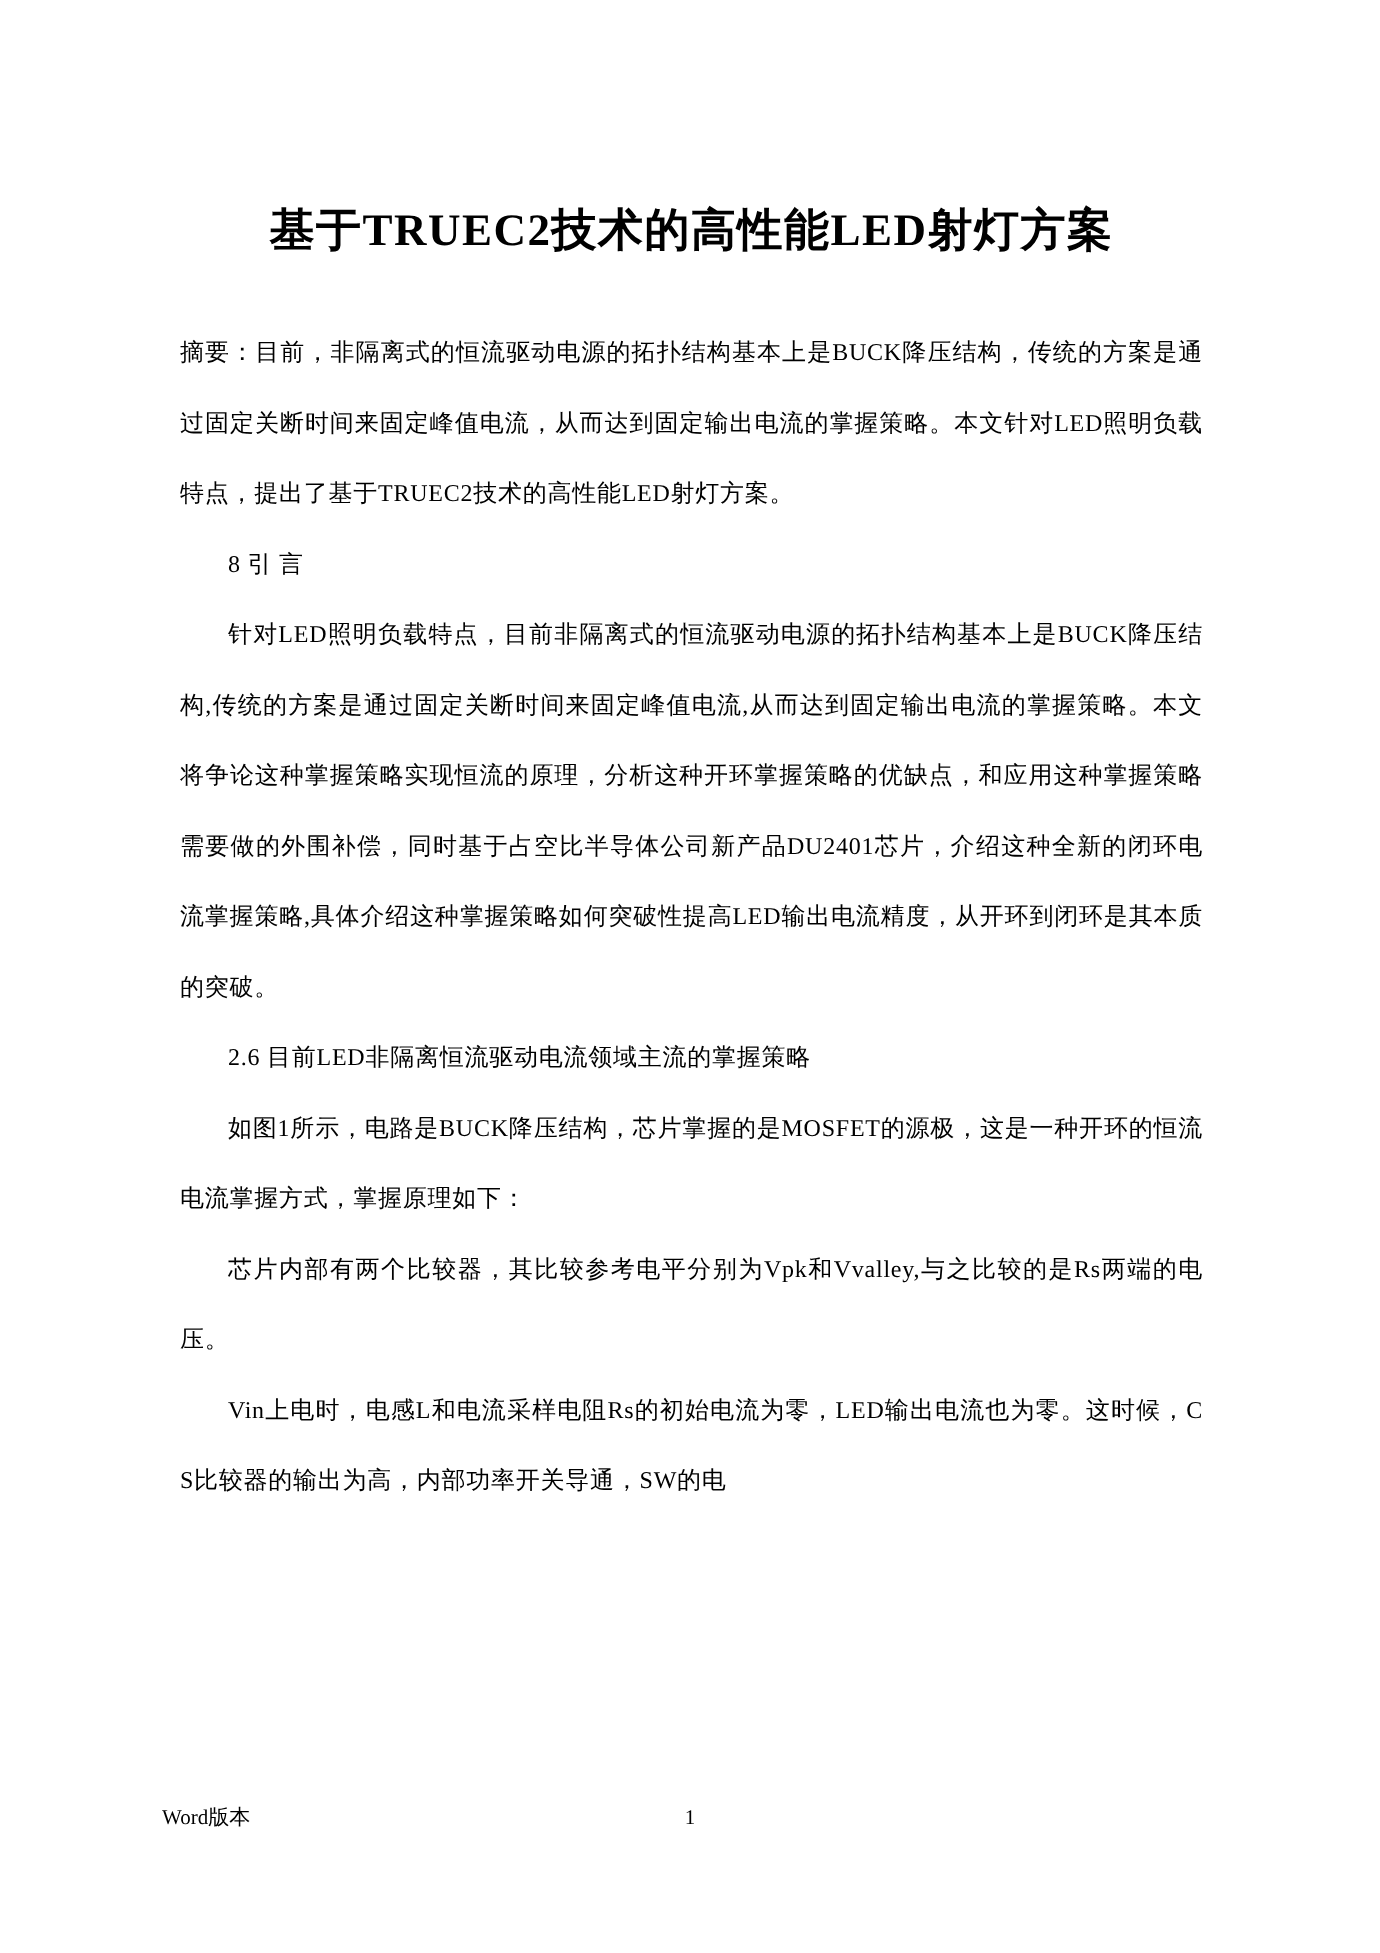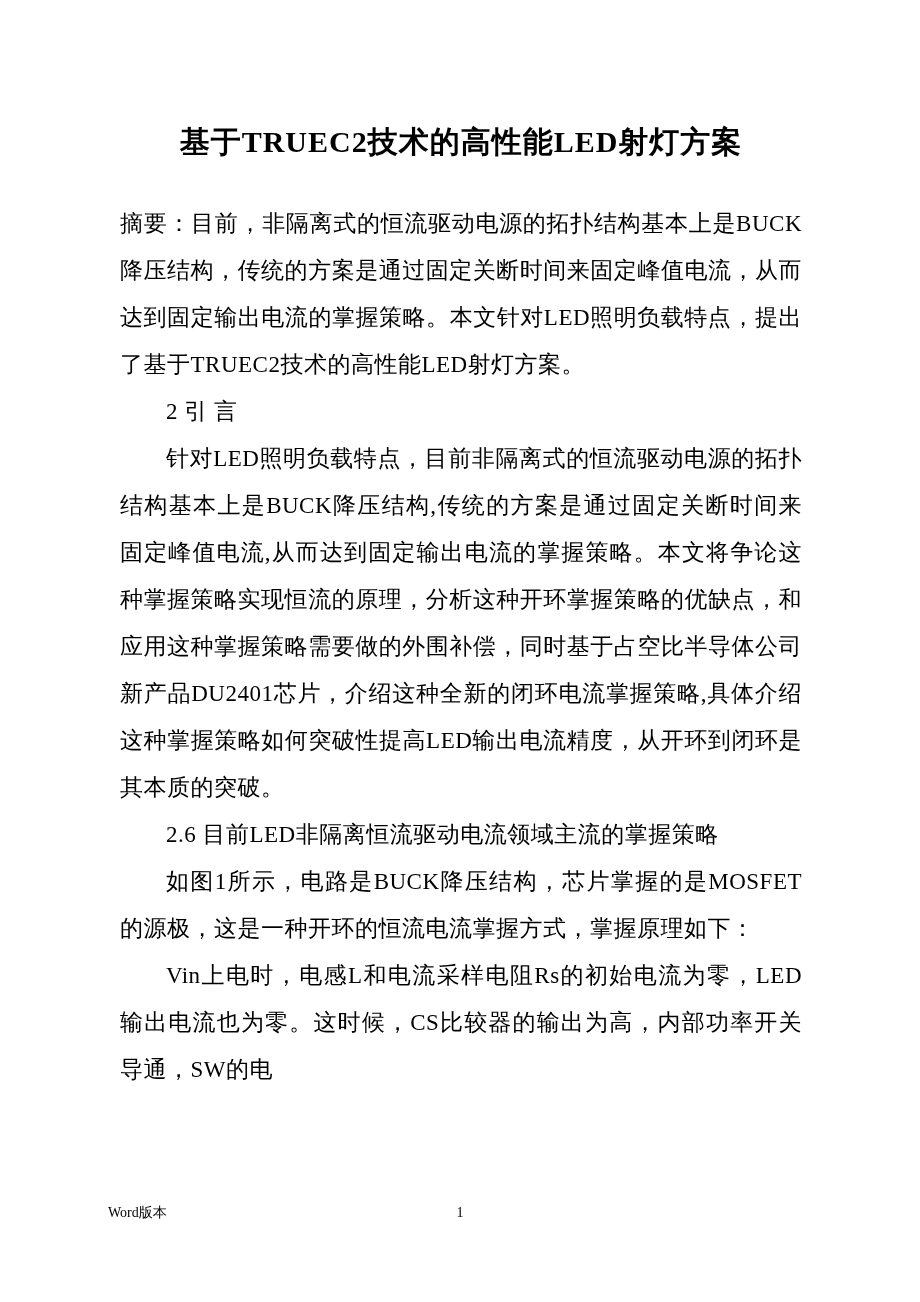--- a/index.html
+++ b/index.html
@@ -12,36 +12,36 @@
     position: relative;
     width: 920px;
     height: 1302px;
     background: #ffffff;
     color: #000000;
     font-family: "Liberation Serif", "DejaVu Serif", serif;
     overflow: hidden;
   }
   .content {
     position: absolute;
-    top: 116px;
+    top: 128px;
     left: 120px;
     width: 682px;
   }
   .doc-title {
     margin: 0 0 32px 0;
     font-size: 30px;
     line-height: 52px;
     font-weight: bold;
     text-align: center;
     letter-spacing: 1px;
     font-family: "Liberation Serif", "DejaVu Serif", serif;
   }
   .para {
     margin: 0;
-    font-size: 23px;
+    font-size: 16px;
     line-height: 47px;
     text-align: justify;
     word-break: break-all;
     letter-spacing: 0.5px;
   }
   .para.indent {
     text-indent: 2em;
   }
   .footer-left {
     position: absolute;
@@ -64,29 +64,30 @@
 </style>
 </head>
 <body>
 
 <div class="page">
   <div class="content">
     <h1 class="doc-title">基于TRUEC2技术的高性能LED射灯方案</h1>
 
     <p class="para">摘要：目前，非隔离式的恒流驱动电源的拓扑结构基本上是BUCK降压结构，传统的方案是通过固定关断时间来固定峰值电流，从而达到固定输出电流的掌握策略。本文针对LED照明负载特点，提出了基于TRUEC2技术的高性能LED射灯方案。</p>
 
-    <p class="para indent">2 引 言</p>
+    <p class="para indent">8 引 言</p>
 
     <p class="para indent">针对LED照明负载特点，目前非隔离式的恒流驱动电源的拓扑结构基本上是BUCK降压结构,传统的方案是通过固定关断时间来固定峰值电流,从而达到固定输出电流的掌握策略。本文将争论这种掌握策略实现恒流的原理，分析这种开环掌握策略的优缺点，和应用这种掌握策略需要做的外围补偿，同时基于占空比半导体公司新产品DU2401芯片，介绍这种全新的闭环电流掌握策略,具体介绍这种掌握策略如何突破性提高LED输出电流精度，从开环到闭环是其本质的突破。</p>
 
 
     <p class="para indent">2.6 目前LED非隔离恒流驱动电流领域主流的掌握策略</p>
 
     <p class="para indent">如图1所示，电路是BUCK降压结构，芯片掌握的是MOSFET的源极，这是一种开环的恒流电流掌握方式，掌握原理如下：</p>
 
+    <p class="para indent">芯片内部有两个比较器，其比较参考电平分别为Vpk和Vvalley,与之比较的是Rs两端的电压。</p>
 
     <p class="para indent">Vin上电时，电感L和电流采样电阻Rs的初始电流为零，LED输出电流也为零。这时候，CS比较器的输出为高，内部功率开关导通，SW的电</p>
   </div>
 
   <div class="footer-left">Word版本</div>
 
   <div class="footer-page">1</div>
 </div>
 
 </body></html>

